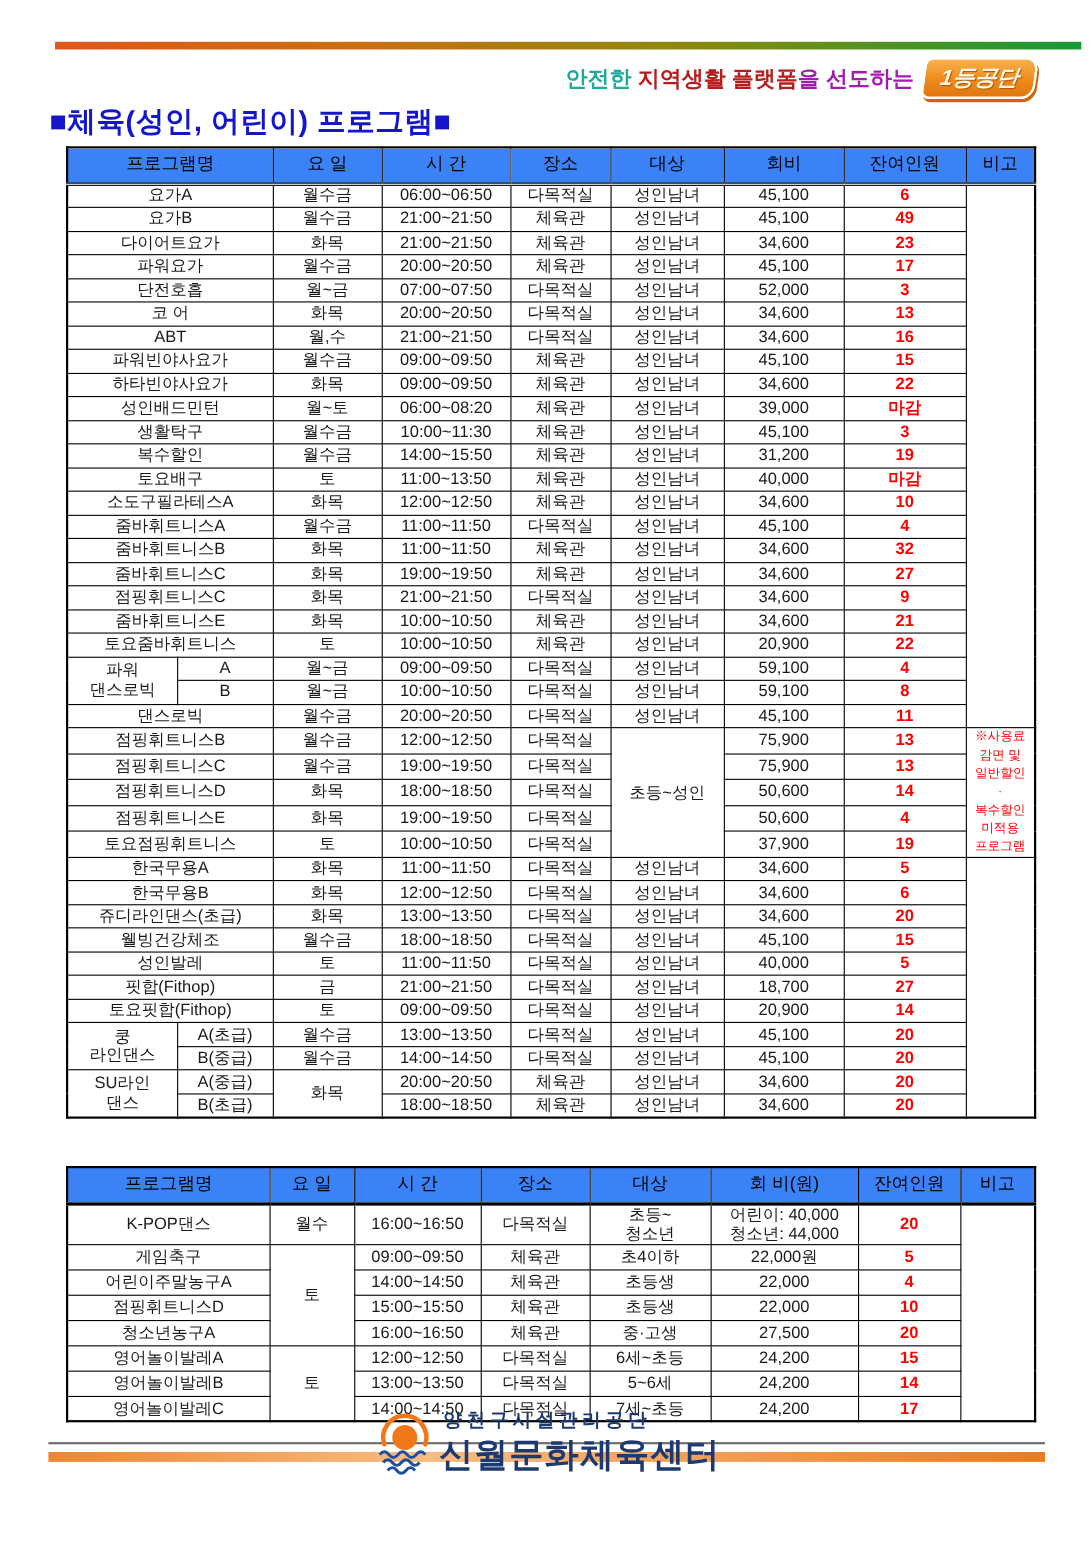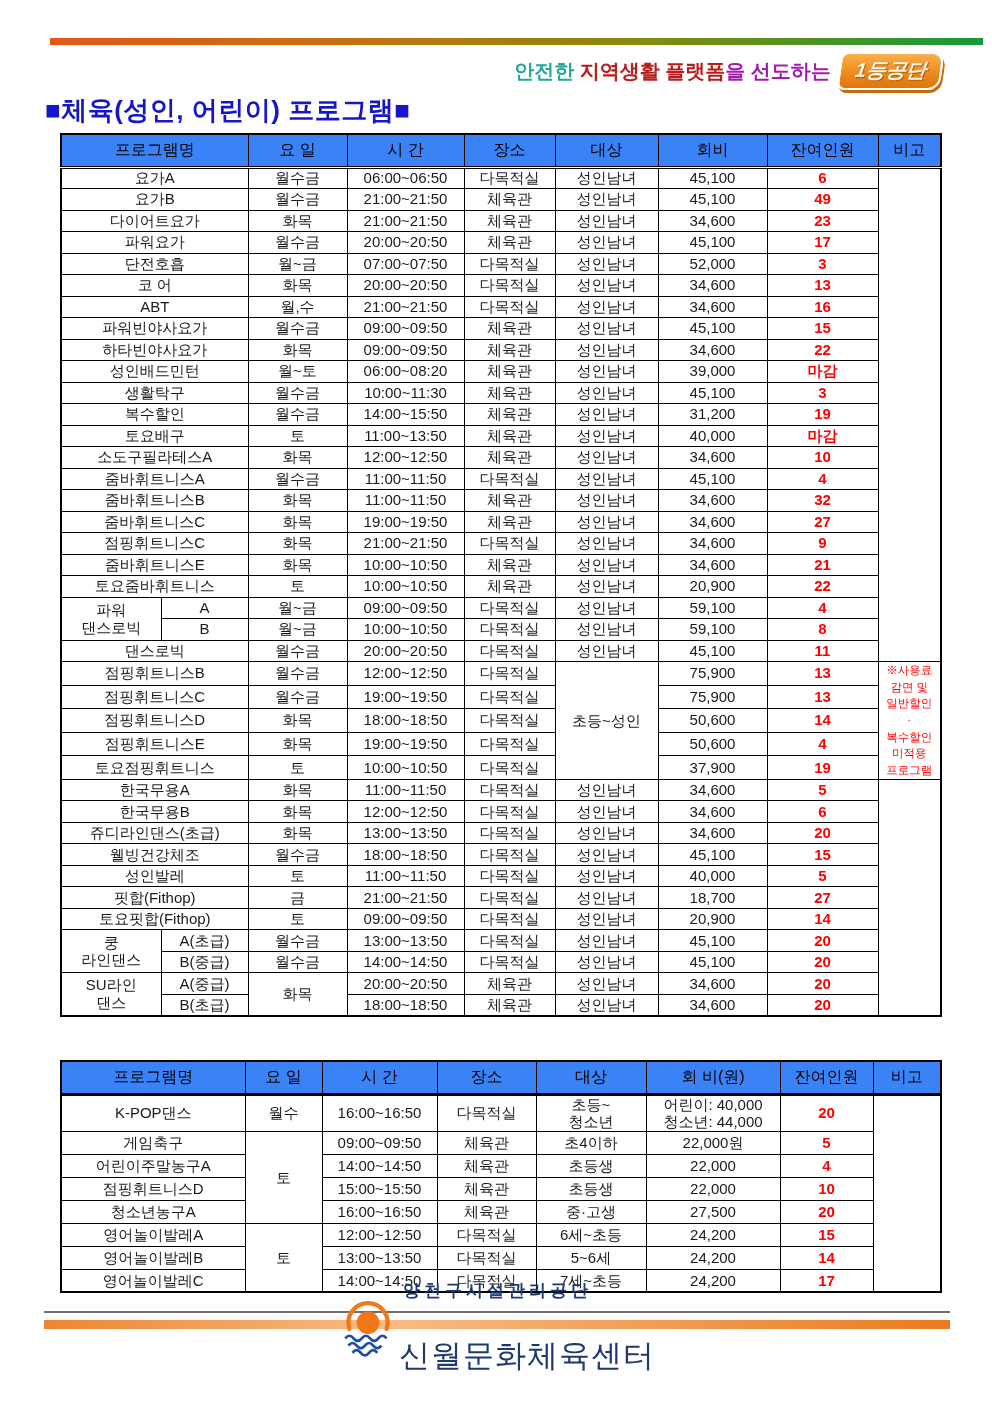--- a/index.html
+++ b/index.html
@@ -73,21 +73,21 @@
     background:linear-gradient(90deg,#ed8632 0%,#f8bc83 38%,#ea7b1f 100%);
   }
   .logo {
     position:absolute; left:50%; top:1279px; transform:translateX(-50%);
     display:flex; align-items:center; 
   }
   .logo-text .org {
     font-size:17px; font-weight:bold; color:#1d3a70; letter-spacing:4px; margin-left:4px;
   }
   .logo-text .center {
-    font-size:31px; font-weight:400; color:#1d3a70; letter-spacing:1px;margin-top:33px;
+    font-size:31px; font-weight:700; color:#1d3a70; letter-spacing:1px;
   }
 </style>
 </head>
 <body>
 
 <div class="top-bar"></div>
 
 <div class="tagline">
   <span>
     <span class="tl-teal">안전한 </span><span class="tl-purple">지역생활 플랫폼</span><span class="tl-dark">을 선도하는</span>

